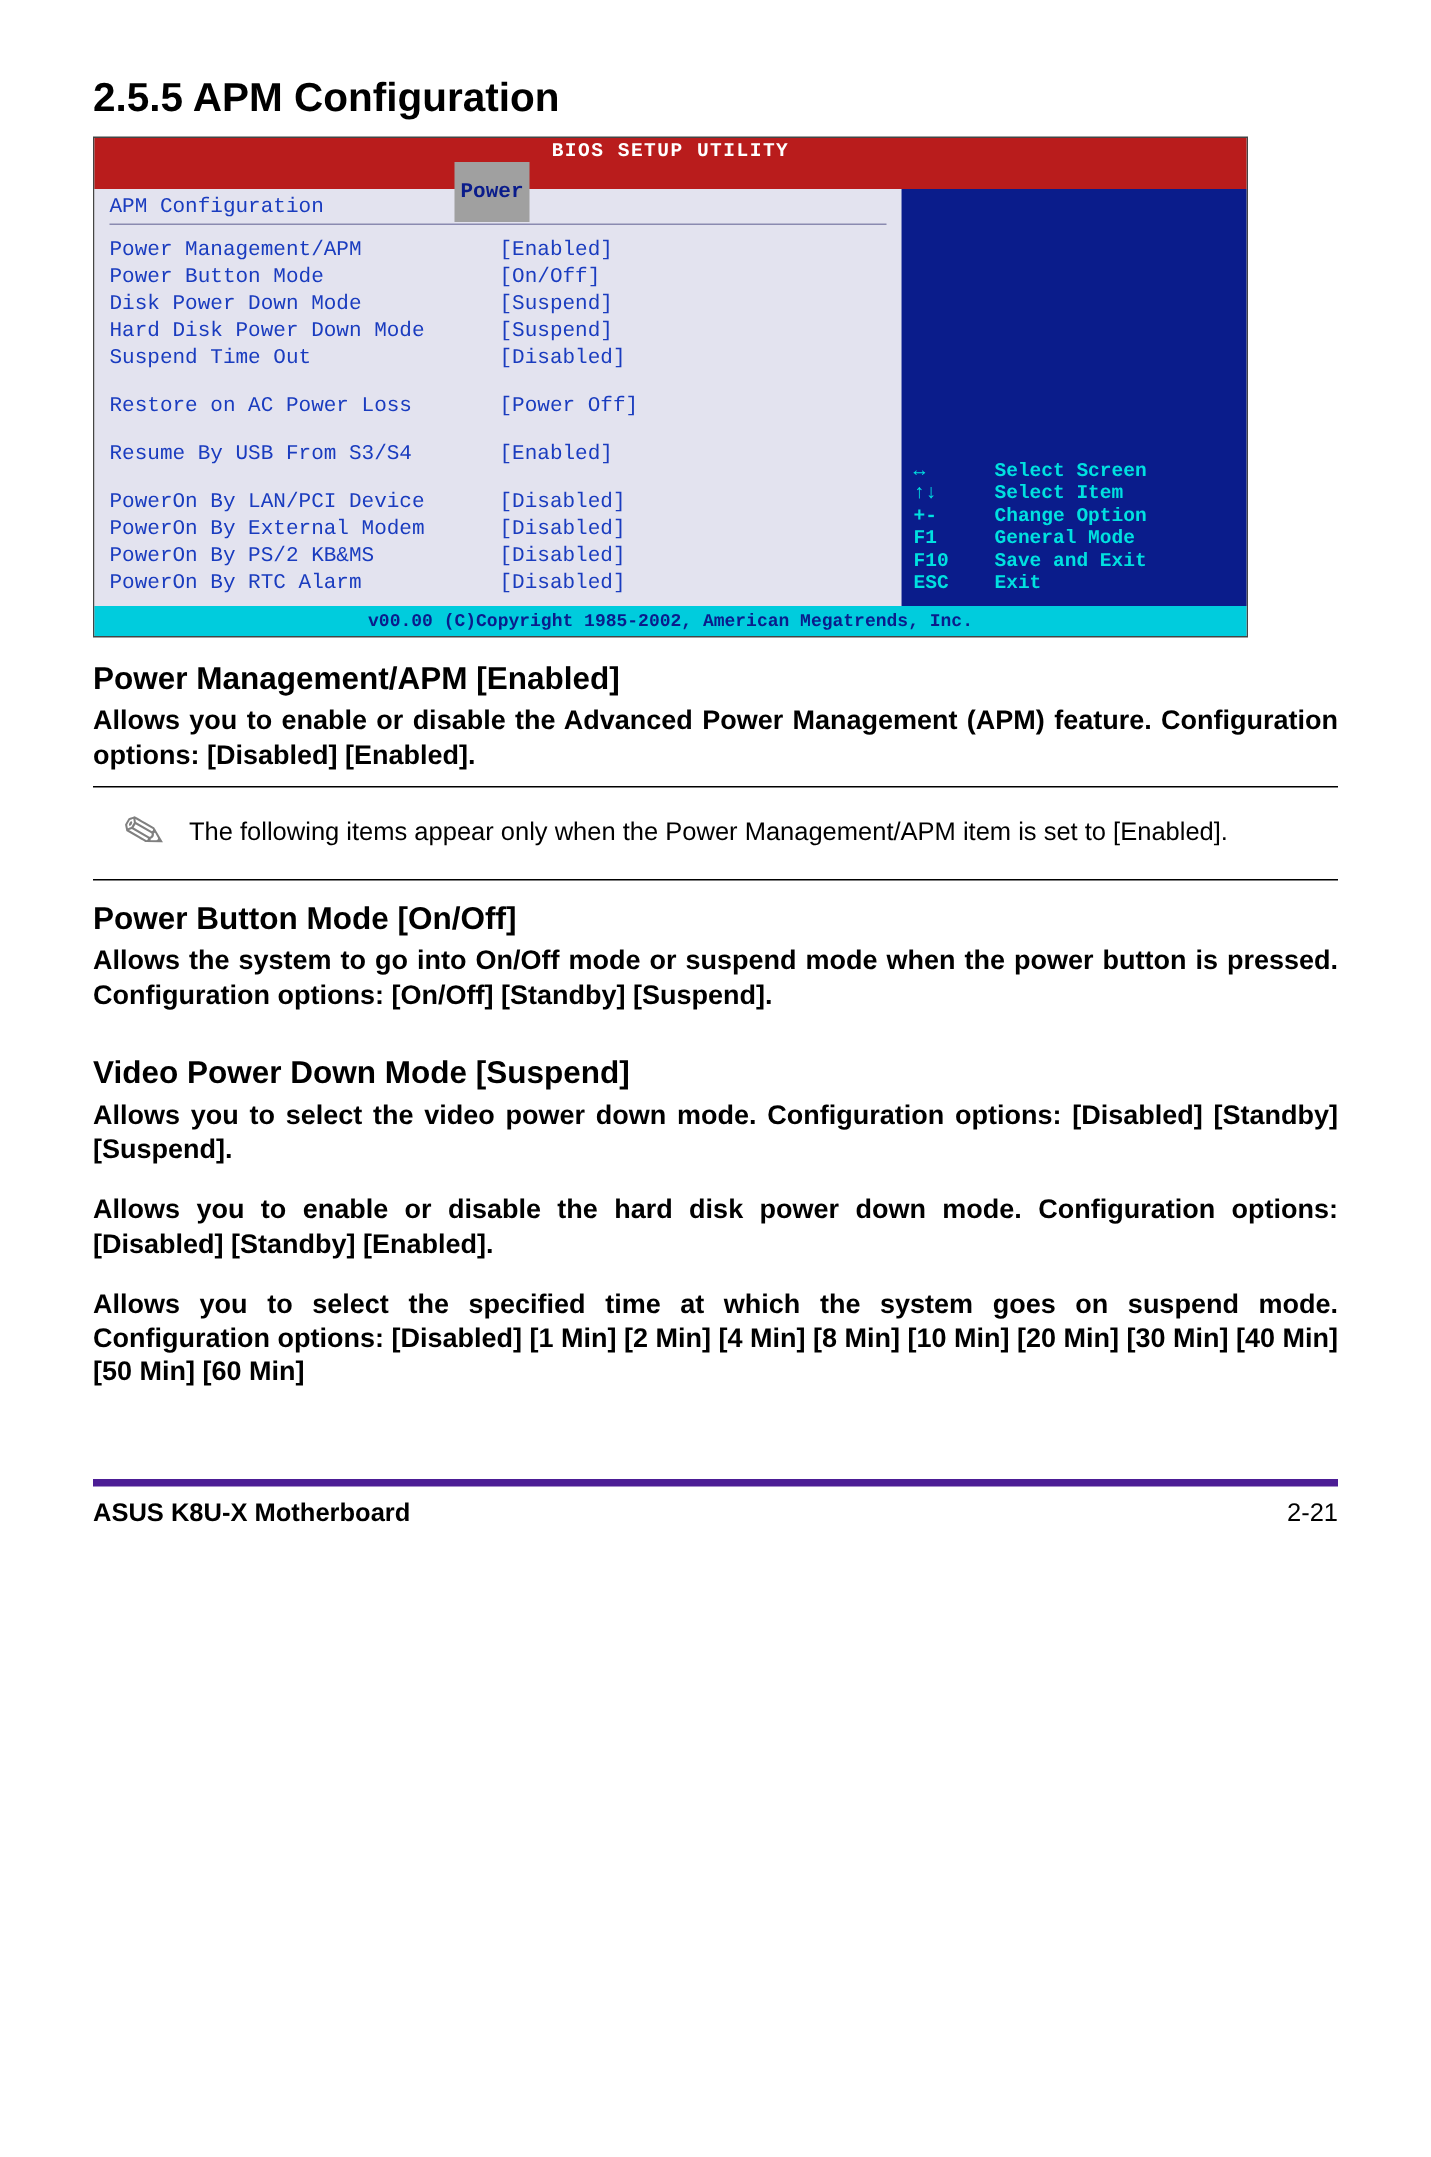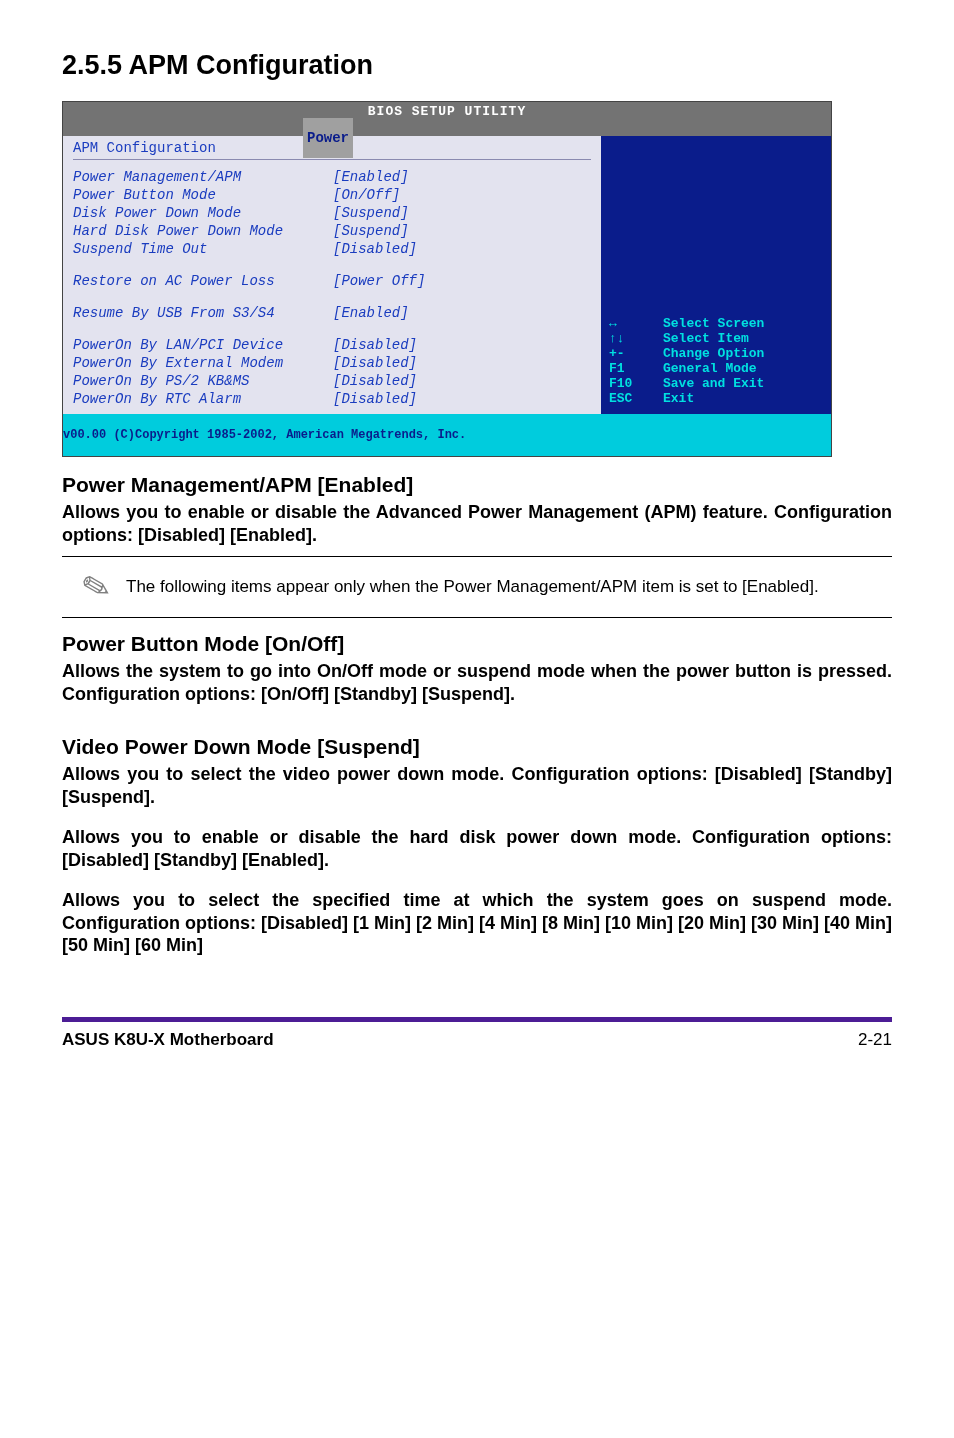--- a/index.html
+++ b/index.html
@@ -1,38 +1,38 @@
 <!DOCTYPE html>
 <html><head>
   <meta charset="utf-8">
   <style>
     * { margin:0; padding:0; box-sizing:border-box; }
     body { background:#fff; font-family: Arial, Helvetica, sans-serif; width:954px; }
     .page { padding: 50px 62px 0 62px; }
 
-    h1 { font-size:27px; font-weight:bold; margin-bottom:20px; }
+    h1 { font-size:27px; font-weight:bold; margin-bottom:10px; }
     h2 { font-size:21px; font-weight:bold; margin: 12px 0 4px 0; }
     p.body  { font-size:18px; line-height:1.25; text-align:justify; margin-bottom:4px;font-weight:bold; }
 
     
     .bios { border:1px solid #444; width:770px; font-family: "Courier New", monospace; font-size:14px; margin-bottom:16px;}
-    .bios-title-bar { background:#737373; color:#fff; text-align:center; padding:1px 0; position:relative;}
+    .bios-title-bar { background:#b91c1c; color:#fff; text-align:center; padding:1px 0; position:relative;}
     .bios-title-bar .bt { font-weight:bold; letter-spacing:1px; font-size:13px;}
     .bios-tab { position:absolute; left:240px; top:16px; background:#a0a0a0; color:#0a1c8b; font-weight:bold; padding:12px 4px;}
     .bios-title-bar { height:34px; }
     .bios-body { display:flex; }
     .bios-left { background:#e3e3ef; color:#1a3cbf; flex:1; padding:4px 10px 6px 10px; }
     .bios-left hr { border:none; border-top:1px solid #8a8ab0; margin:3px 0 8px 0;}
-    .bios-row { display:flex; padding:1px 0;font-style:italic;}
+    .bios-row { display:flex; padding:1px 0;}
     .bios-row .lab { width:260px; }
     .bios-right { width:230px; background:#0a1c8b; color:#fff; font-weight:bold; padding:6px 8px; font-size:13px; position:relative;}
     .help-block { position:absolute; bottom:8px; left:8px;}
     .help-row { display:flex; padding:0;}
     .help-row .k { width:54px; }
-    .bios-footer { background:#00ccdd; color:#0a1c8b; text-align:left; font-weight:bold; font-size:12px; padding:14px 0;}
+    .bios-footer { background:#00ccdd; color:#0a1c8b; text-align:center; font-weight:bold; font-size:12px; padding:3px 0;}
     .cyan { color:#00e0e0; }
 
     
     .note { display:flex; align-items:center; border-top:1px solid #000; border-bottom:1px solid #000; padding:10px 4px; margin:10px 0 14px 0;}
     .note-icon { width:60px; display:flex; justify-content:center; }
     .note-text { flex:1; font-size:17px; text-align:justify; line-height:1.3;}
     .pen { font-size:34px; transform:rotate(-15deg); color:#808080; }
 
     .footer { border-top:5px solid #4c1d95; margin-top:60px; padding:8px 0 0 0; display:flex; justify-content:space-between; font-size:17px; }
     .footer .left { font-weight:bold; }

